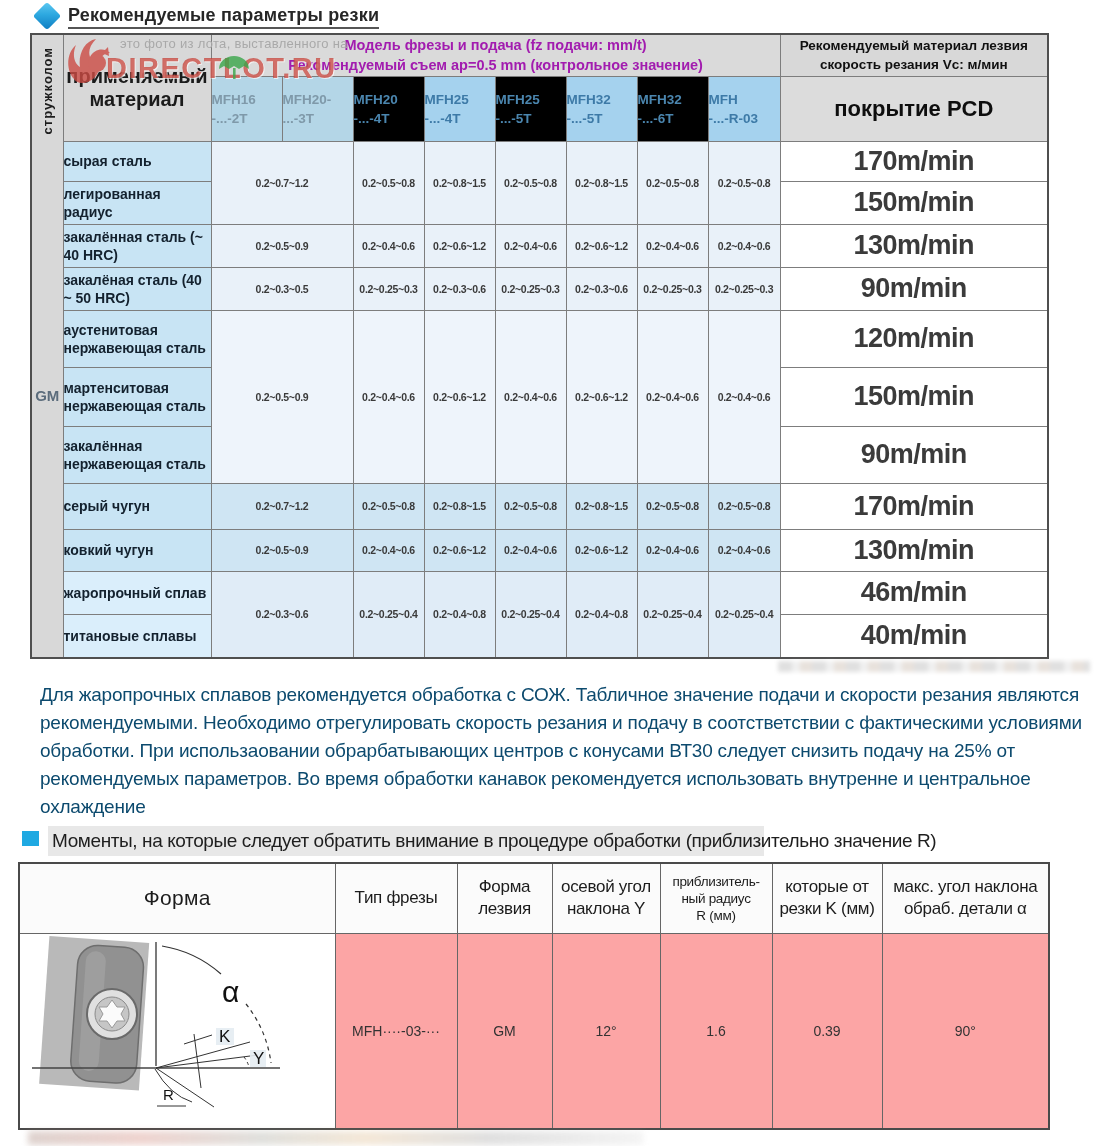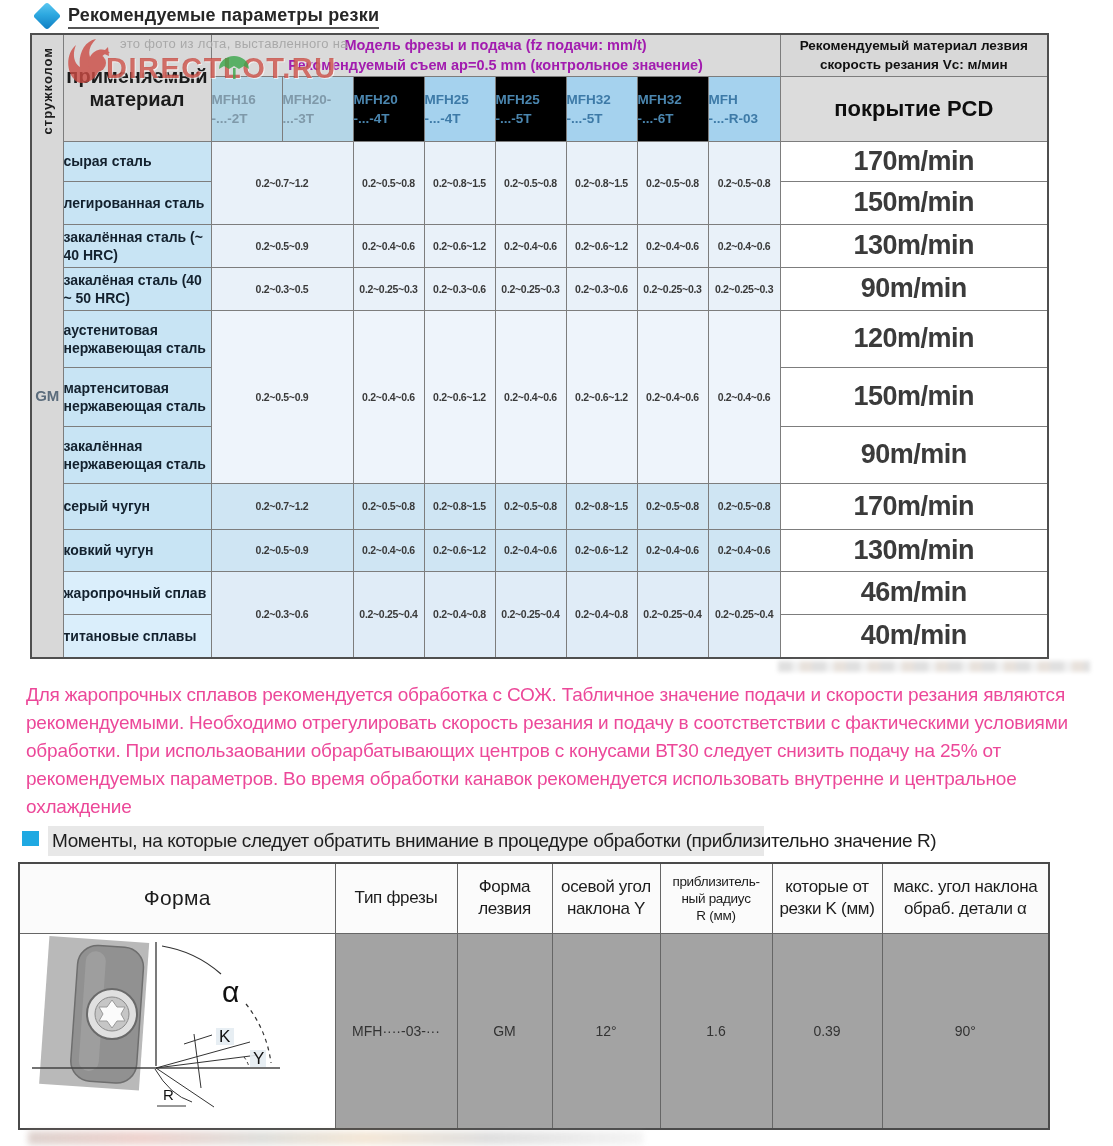--- a/index.html
+++ b/index.html
@@ -45,36 +45,36 @@
     color:rgba(198,66,56,0.75);text-shadow:1px 1px 0 rgba(255,255,255,0.65);}
   .wm-squirrel{position:absolute;left:64px;top:33px;opacity:0.8;}
   .wm-umbrella{position:absolute;left:217px;top:55px;opacity:0.8;}
   .wm-under-table{position:absolute;left:778px;top:661px;width:312px;height:11px;opacity:0.3;filter:blur(2px);
     background:repeating-linear-gradient(90deg,#9a9a9a 0 14px,#cfcfcf 14px 22px,#b5a08e 22px 34px);}
   .wm-bottom{position:absolute;left:28px;top:1131px;width:615px;height:14px;filter:blur(3px);opacity:0.55;
     background:linear-gradient(90deg,rgba(170,140,130,.7),rgba(200,110,95,.55) 18%,rgba(160,160,150,.6) 38%,
       rgba(215,170,110,.5) 55%,rgba(150,150,150,.55) 75%,rgba(190,190,190,.3) 100%);}
 
   
-  .note{position:absolute;left:26px;top:681px;width:1066px;font-size:19px;line-height:28px;color:#ec4899;
+  .note{position:absolute;left:40px;top:681px;width:1066px;font-size:19px;line-height:28px;color:#0c4a6e;
     letter-spacing:-0.2px;}
 
   
   .sec2-icon{position:absolute;left:22px;top:831px;width:17px;height:15px;background:#1fa9e2;}
   .sec2-strip{position:absolute;left:48px;top:826px;width:712px;height:30px;background:#e8e8e8;
     font-size:19px;line-height:30px;color:#1e1e1e;letter-spacing:-0.4px;padding-left:4px;white-space:nowrap;}
 
   
   .table2{position:absolute;left:18px;top:862px;width:1030px;border:2px solid #4a4a4a;}
   .table2 td{border:1px solid #666;padding:0;vertical-align:middle;text-align:center;overflow:hidden;}
   .t2-head{background:#fbfbfb;color:#1c1c1c;}
   .t2-shape{font-size:21px;letter-spacing:0.3px;}
   .t2-h{font-size:17px;line-height:22px;letter-spacing:-0.3px;}
   .t2-h-small{font-size:13.5px;line-height:17px;letter-spacing:-0.3px;}
-  .t2-val{font-size:14px;color:#333;background:#a3a3a3;}
+  .t2-val{font-size:14px;color:#333;background:#fca5a5;}
   .diagram-cell{background:#fff;}
   .dg-lbl{font-size:17px;fill:#111;}
 </style>
 </head>
 <body>
 
 <div class="title-diamond"></div>
 <div class="page-title">Рекомендуемые параметры резки</div>
 
 <table class="main-table">
@@ -151,21 +151,21 @@
     <td class="feed-cell fg-pale" colspan="2" rowspan="2">0.2~0.7~1.2</td>
     <td class="feed-cell fg-pale" rowspan="2">0.2~0.5~0.8</td>
     <td class="feed-cell fg-pale" rowspan="2">0.2~0.8~1.5</td>
     <td class="feed-cell fg-pale" rowspan="2">0.2~0.5~0.8</td>
     <td class="feed-cell fg-pale" rowspan="2">0.2~0.8~1.5</td>
     <td class="feed-cell fg-pale" rowspan="2">0.2~0.5~0.8</td>
     <td class="feed-cell fg-pale" rowspan="2">0.2~0.5~0.8</td>
     <td class="speed-cell">170m/min</td>
   </tr>
   <tr style="height:43px">
-    <td class="mat-cell">легированная сталь</td>
+    <td class="mat-cell">легированная радиус</td>
     <td class="speed-cell">150m/min</td>
   </tr>
   <tr style="height:43px">
     <td class="mat-cell">закалённая сталь (~ 40 HRC)</td>
     <td class="feed-cell fg-pale" colspan="2">0.2~0.5~0.9</td>
     <td class="feed-cell fg-pale">0.2~0.4~0.6</td>
     <td class="feed-cell fg-pale">0.2~0.6~1.2</td>
     <td class="feed-cell fg-pale">0.2~0.4~0.6</td>
     <td class="feed-cell fg-pale">0.2~0.6~1.2</td>
     <td class="feed-cell fg-pale">0.2~0.4~0.6</td>

